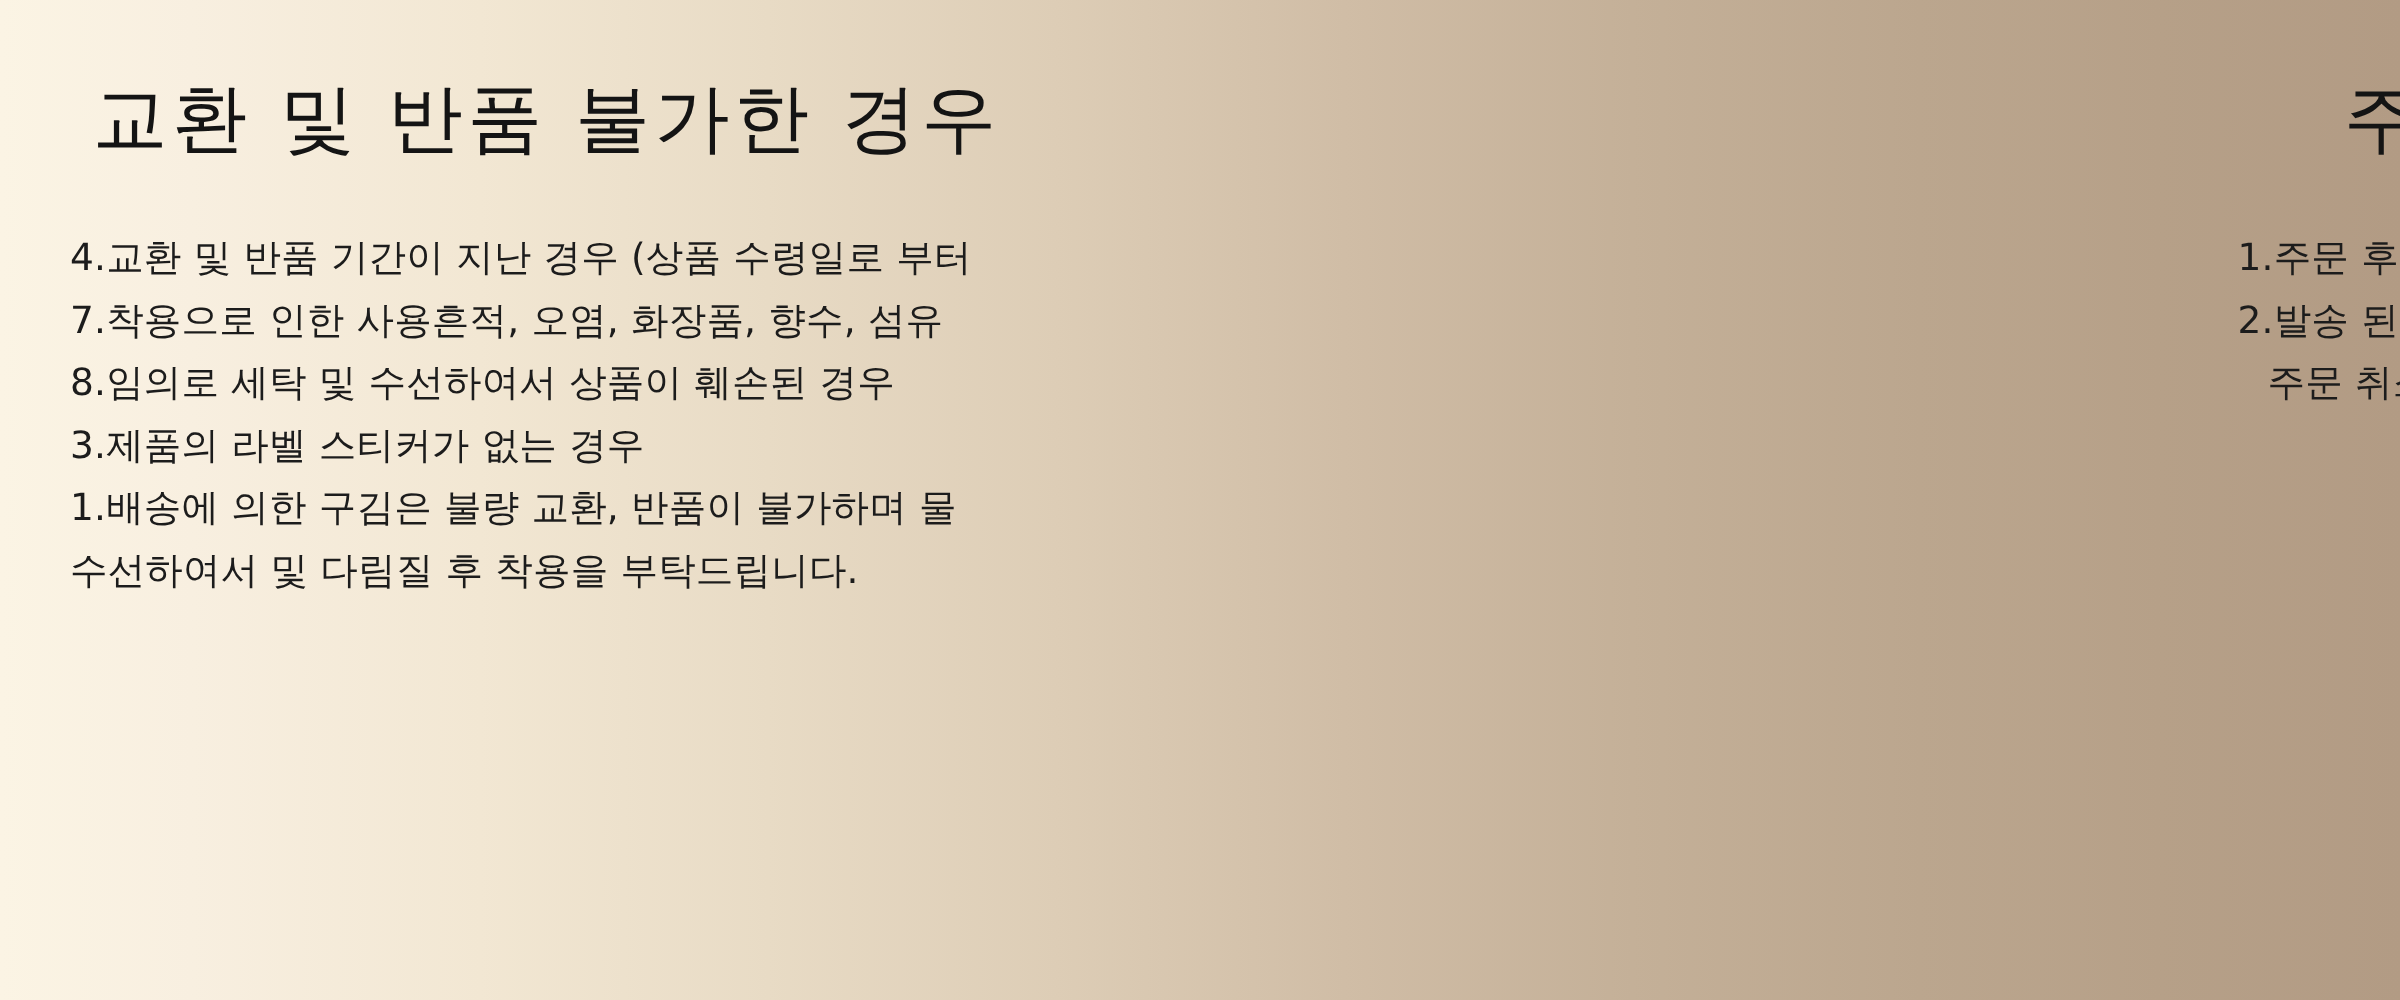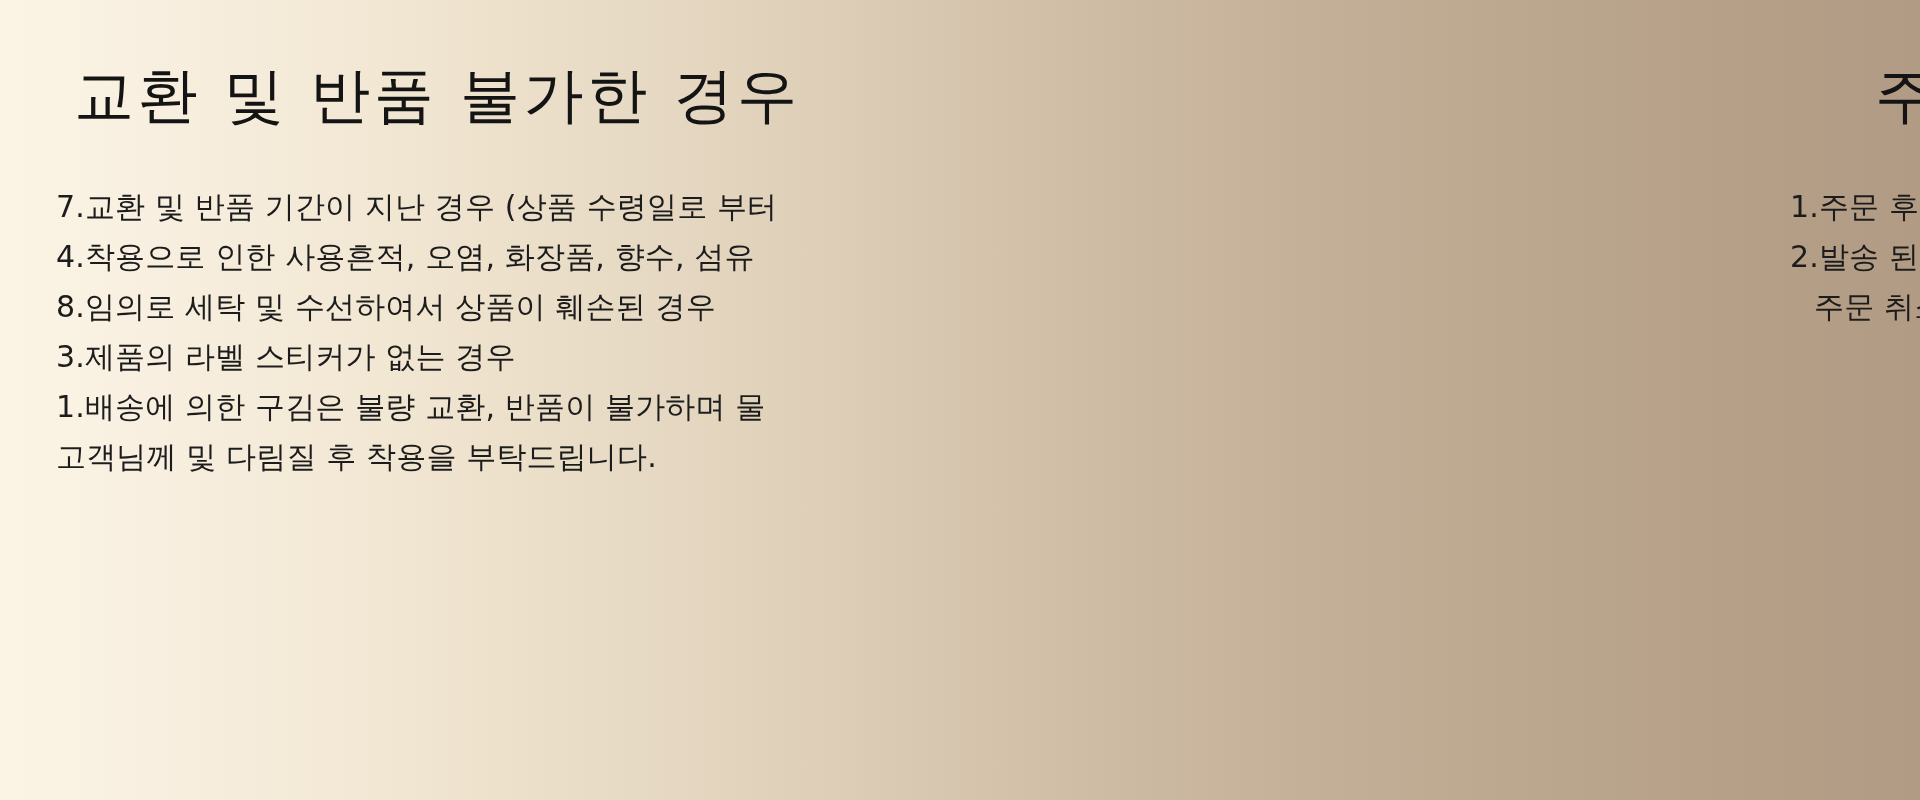--- a/index.html
+++ b/index.html
@@ -79,26 +79,26 @@
   .note-line.indent-0 { padding-left: 0px; }
 </style>
 </head>
 <body>
 
 <div id="page">
 
   <div class="column" id="left-column">
     <div class="section-heading" id="left-heading">교환 및 반품 불가한 경우</div>
     <ul class="notes-list" id="left-notes">
-        <li class="note-line indent-0">7.교환 및 반품 기간이 지난 경우 (상품 수령일로 부터</li>
-        <li class="note-line indent-0">4.착용으로 인한 사용흔적, 오염, 화장품, 향수, 섬유</li>
+        <li class="note-line indent-0">4.교환 및 반품 기간이 지난 경우 (상품 수령일로 부터</li>
+        <li class="note-line indent-0">7.착용으로 인한 사용흔적, 오염, 화장품, 향수, 섬유</li>
         <li class="note-line indent-0">8.임의로 세탁 및 수선하여서 상품이 훼손된 경우</li>
         <li class="note-line indent-0">3.제품의 라벨 스티커가 없는 경우</li>
         <li class="note-line indent-0">1.배송에 의한 구김은 불량 교환, 반품이 불가하며 물</li>
-        <li class="note-line indent-0">고객님께 및 다림질 후 착용을 부탁드립니다.</li>
+        <li class="note-line indent-0">수선하여서 및 다림질 후 착용을 부탁드립니다.</li>
       </ul>
   </div>
 
   <div class="column" id="right-column">
     <div class="section-heading" id="right-heading">주문 취소</div>
     <ul class="notes-list" id="right-notes">
         <li class="note-line indent-0">1.주문 후 발송 되기 전 까지만 가능합니다.</li>
         <li class="note-line indent-0">2.발송 된 후에는 주문 취소가 불가능하며, 발송 후</li>
         <li class="note-line indent-1">주문 취소인 경우 고객님께 배송됩니다.</li>
       </ul>

